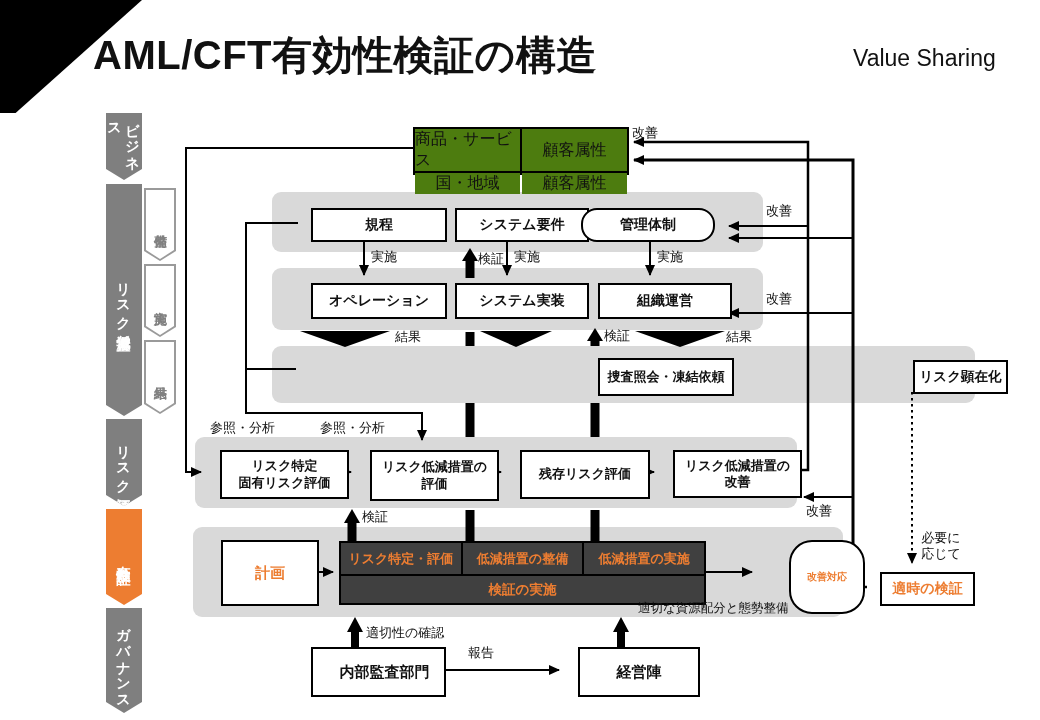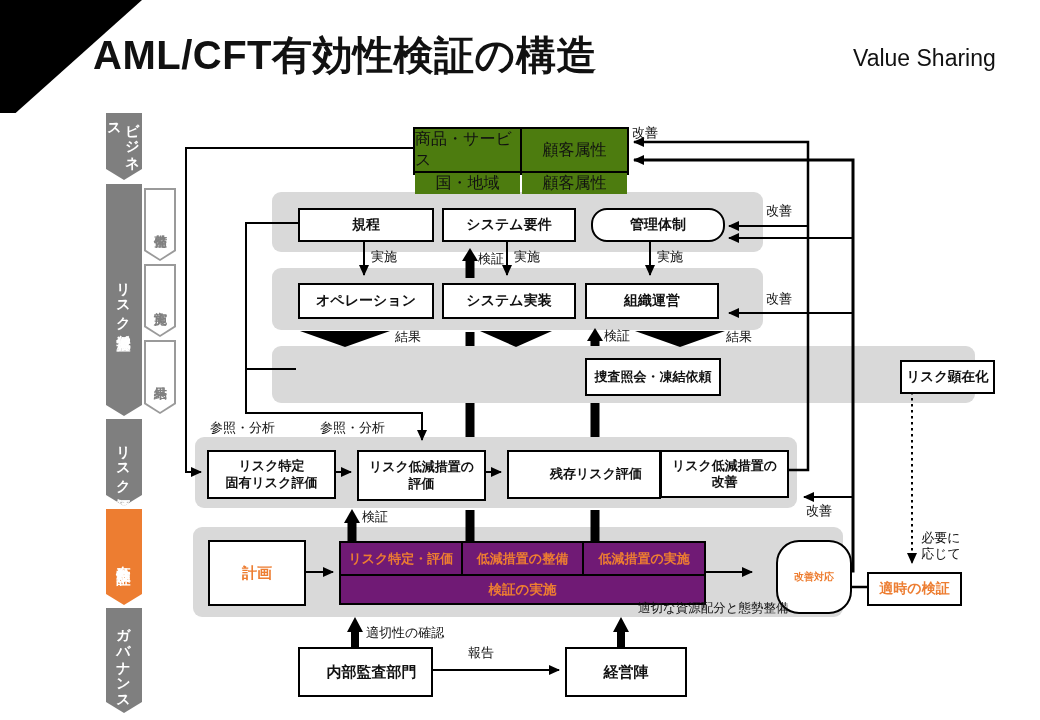--- a/index.html
+++ b/index.html
@@ -2,40 +2,40 @@
 <html><head>
 <meta charset="utf-8">
 <style>
   html,body{margin:0;padding:0;background:#fff;}
   #slide{position:relative;width:1040px;height:720px;background:#fff;overflow:hidden;
          font-family:"Liberation Sans","DejaVu Sans",sans-serif;color:#111;}
   .band{position:absolute;background:#D9D9D9;border-radius:9px;z-index:1;}
   #connectors{position:absolute;left:0;top:0;z-index:2;}
   .box{position:absolute;background:#fff;border:2px solid #000;z-index:3;
        display:flex;align-items:center;justify-content:center;text-align:center;
-       font-weight:bold;white-space:pre-line;line-height:1.25;}
+       font-weight:bold;white-space:pre-line;line-height:1.25;margin-left:13px;}
   .lbl{position:absolute;z-index:4;font-size:13px;white-space:pre-line;}
   .orange{color:#ED7D31;}
   .chev{position:absolute;z-index:1;display:flex;align-items:center;justify-content:center;
         clip-path:polygon(0 0,100% 0,100% calc(100% - 11px),50% 100%,0 calc(100% - 11px));}
   .chev .vtxt{writing-mode:vertical-rl;text-orientation:upright;font-weight:bold;
         font-size:14px;letter-spacing:1px;color:#fff;}
   .subchev{position:absolute;z-index:1;background:#9a9a9a;
         clip-path:polygon(0 0,100% 0,100% calc(100% - 10px),50% 100%,0 calc(100% - 10px));}
   .subchev .inner{position:absolute;inset:2px;background:#fff;display:flex;align-items:center;justify-content:center;
         clip-path:polygon(0 0,100% 0,100% calc(100% - 9px),50% 100%,0 calc(100% - 9px));}
   .subchev .vtxt{writing-mode:vertical-rl;text-orientation:upright;font-weight:bold;
         font-size:13px;color:#808080;}
   #risk-table{position:absolute;left:413px;top:127px;width:212px;height:44px;z-index:3;
         display:grid;grid-template-columns:1fr 1fr;grid-template-rows:1fr 1fr;
         border:2px solid #000;background:#000;grid-gap:2px;}
   #risk-table .cell{background:#4d7c0f;display:flex;align-items:center;justify-content:center;
         font-size:16px;font-weight:normal;}
   #vbox{position:absolute;left:339px;top:541px;width:363px;height:60px;border:2px solid #000;
-        background:#701a75;z-index:3;display:flex;flex-direction:column;}
+        background:#404040;z-index:3;display:flex;flex-direction:column;}
   #vbox .toprow{display:flex;height:31px;border-bottom:2px solid #000;}
   #vbox .vcell{flex:1;display:flex;align-items:center;justify-content:center;
         font-size:13px;font-weight:bold;border-right:2px solid #000;}
   #vbox .vcell:last-child{border-right:none;}
   #vbox .botrow{flex:1;display:flex;align-items:center;justify-content:center;
         font-size:13.5px;font-weight:bold;}
   #corner-logo{position:absolute;left:0;top:0;width:142px;height:113px;background:#000;
         clip-path:polygon(0 0,100% 0,11% 100%,0 100%);z-index:5;}
   #page-title{position:absolute;left:93px;top:28px;font-size:40px;font-weight:600;letter-spacing:.5px;z-index:6;}
   #brand{position:absolute;left:853px;top:45px;font-size:23px;font-weight:500;z-index:6;}
@@ -144,34 +144,34 @@
 
   <div id="risk-table">
     <div class="cell">商品・サービス</div>
     <div class="cell">顧客属性</div>
     <div class="cell">国・地域</div>
     <div class="cell">顧客属性</div>
   </div>
 
   <div class="box" style="left:298px;top:208px;width:132px;height:30px;font-size:14px;">規程</div>
   <div class="box" style="left:442px;top:208px;width:130px;height:30px;font-size:14px;">システム要件</div>
-  <div class="box" style="left:591px;top:208px;width:130px;height:30px;font-size:14px;border-radius:16px;">管理体制</div>
+  <div class="box" style="left:568px;top:208px;width:130px;height:30px;font-size:14px;border-radius:16px;">管理体制</div>
 
   <div class="box" style="left:298px;top:283px;width:132px;height:32px;font-size:14px;">オペレーション</div>
   <div class="box" style="left:442px;top:283px;width:130px;height:32px;font-size:14px;">システム実装</div>
   <div class="box" style="left:585px;top:283px;width:130px;height:32px;font-size:14px;">組織運営</div>
 
   <div class="box" style="left:585px;top:358px;width:132px;height:34px;font-size:13px;text-align:center;">捜査照会・凍結依頼</div>
   <div class="box" style="left:900px;top:360px;width:91px;height:30px;font-size:13.5px;">リスク顕在化</div>
 
   <div class="box" style="left:207px;top:450px;width:125px;height:45px;font-size:13px;">リスク特定
 固有リスク評価</div>
   <div class="box" style="left:357px;top:450px;width:125px;height:47px;font-size:13px;">リスク低減措置の
 評価</div>
-  <div class="box" style="left:507px;top:450px;width:126px;height:45px;font-size:13px;padding-left:24px;">残存リスク評価</div>
+  <div class="box" style="left:507px;top:450px;width:126px;height:45px;font-size:13px;">残存リスク評価</div>
   <div class="box" style="left:660px;top:450px;width:125px;height:44px;font-size:13px;">リスク低減措置の
 改善</div>
 
   <div class="box orange" style="left:208px;top:540px;width:94px;height:62px;font-size:15px;">計画</div>
   <div id="vbox">
     <div class="toprow">
       <div class="vcell orange">リスク特定・評価</div>
       <div class="vcell orange">低減措置の整備</div>
       <div class="vcell orange">低減措置の実施</div>
     </div>

